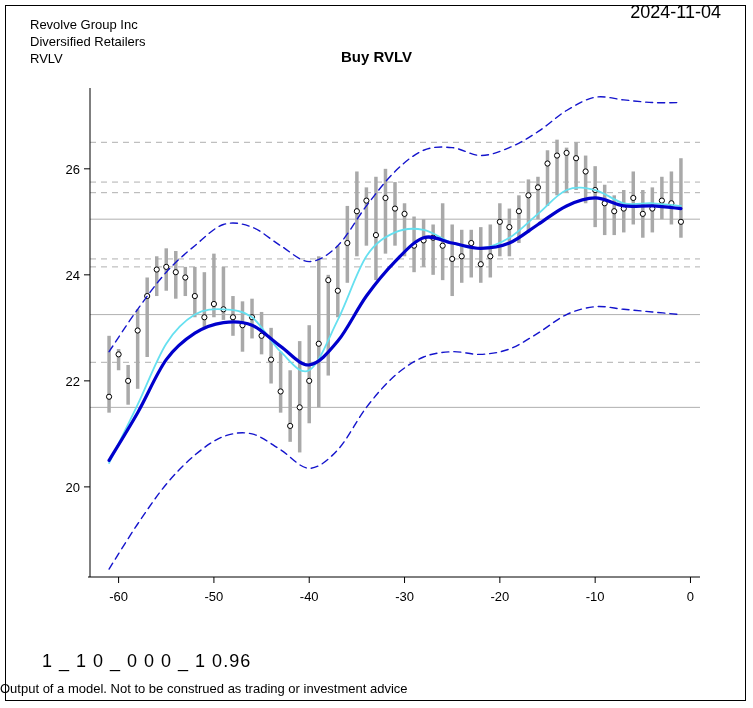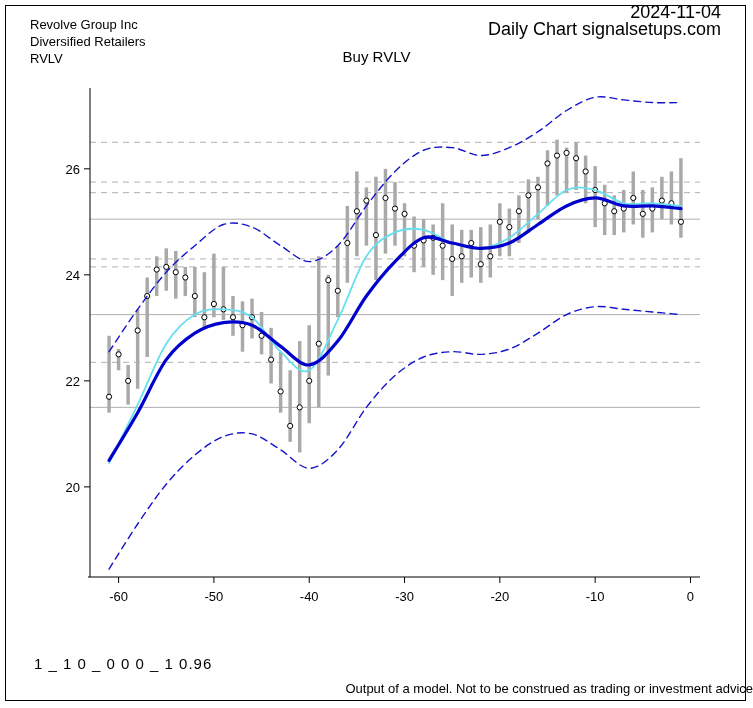--- a/index.html
+++ b/index.html
@@ -39,35 +39,35 @@
     line-height: 17px;
     text-align: right;
   }
   .chart-title {
     position: absolute;
     left: 0;
     right: 0;
     top: 48px;
     text-align: center;
     font-size: 15px;
-    font-weight: normal;
+    font-weight: bold;
   }
   .footer-note {
     position: absolute;
     left: 0;
     right: 0;
     bottom: 12px;
-    text-align: right;
+    text-align: left;
     font-size: 13px;
   }
   .code-line {
     position: absolute;
-    left: 34px;
+    left: 42px;
     bottom: 36px;
-    font-size: 15px;
+    font-size: 18px;
     letter-spacing: 1px;
   }
   .plot {
     position: absolute;
     left: 34px;
     top: 70px;
     width: 680px;
     height: 565px;
   }
   .plot svg {
@@ -85,21 +85,20 @@
 <div class="frame"></div>
 
 <div class="hdr-left">
   <div>Revolve Group Inc</div>
   <div>Diversified Retailers</div>
   <div>RVLV</div>
 </div>
 
 <div class="hdr-right">
   <div>2024-11-04</div>
-  <div>Daily Chart signalsetups.com</div>
 </div>
 
 <div class="chart-title">Buy RVLV</div>
 
 <div class="plot">
   <svg id="chart-svg" width="680" height="565" viewBox="0 0 680 565">
       <line x1="56" x2="666" y1="337.3655913978495" y2="337.3655913978495" stroke="#b0b0b0" stroke-width="1"></line>
       <line x1="56" x2="666" y1="244.59677419354847" y2="244.59677419354847" stroke="#b0b0b0" stroke-width="1"></line>
       <line x1="56" x2="666" y1="149.17741935483872" y2="149.17741935483872" stroke="#b0b0b0" stroke-width="1"></line>
       <line x1="56" x2="666" y1="292.3064516129032" y2="292.3064516129032" stroke="#b0b0b0" stroke-width="1" stroke-dasharray="6,5"></line>

